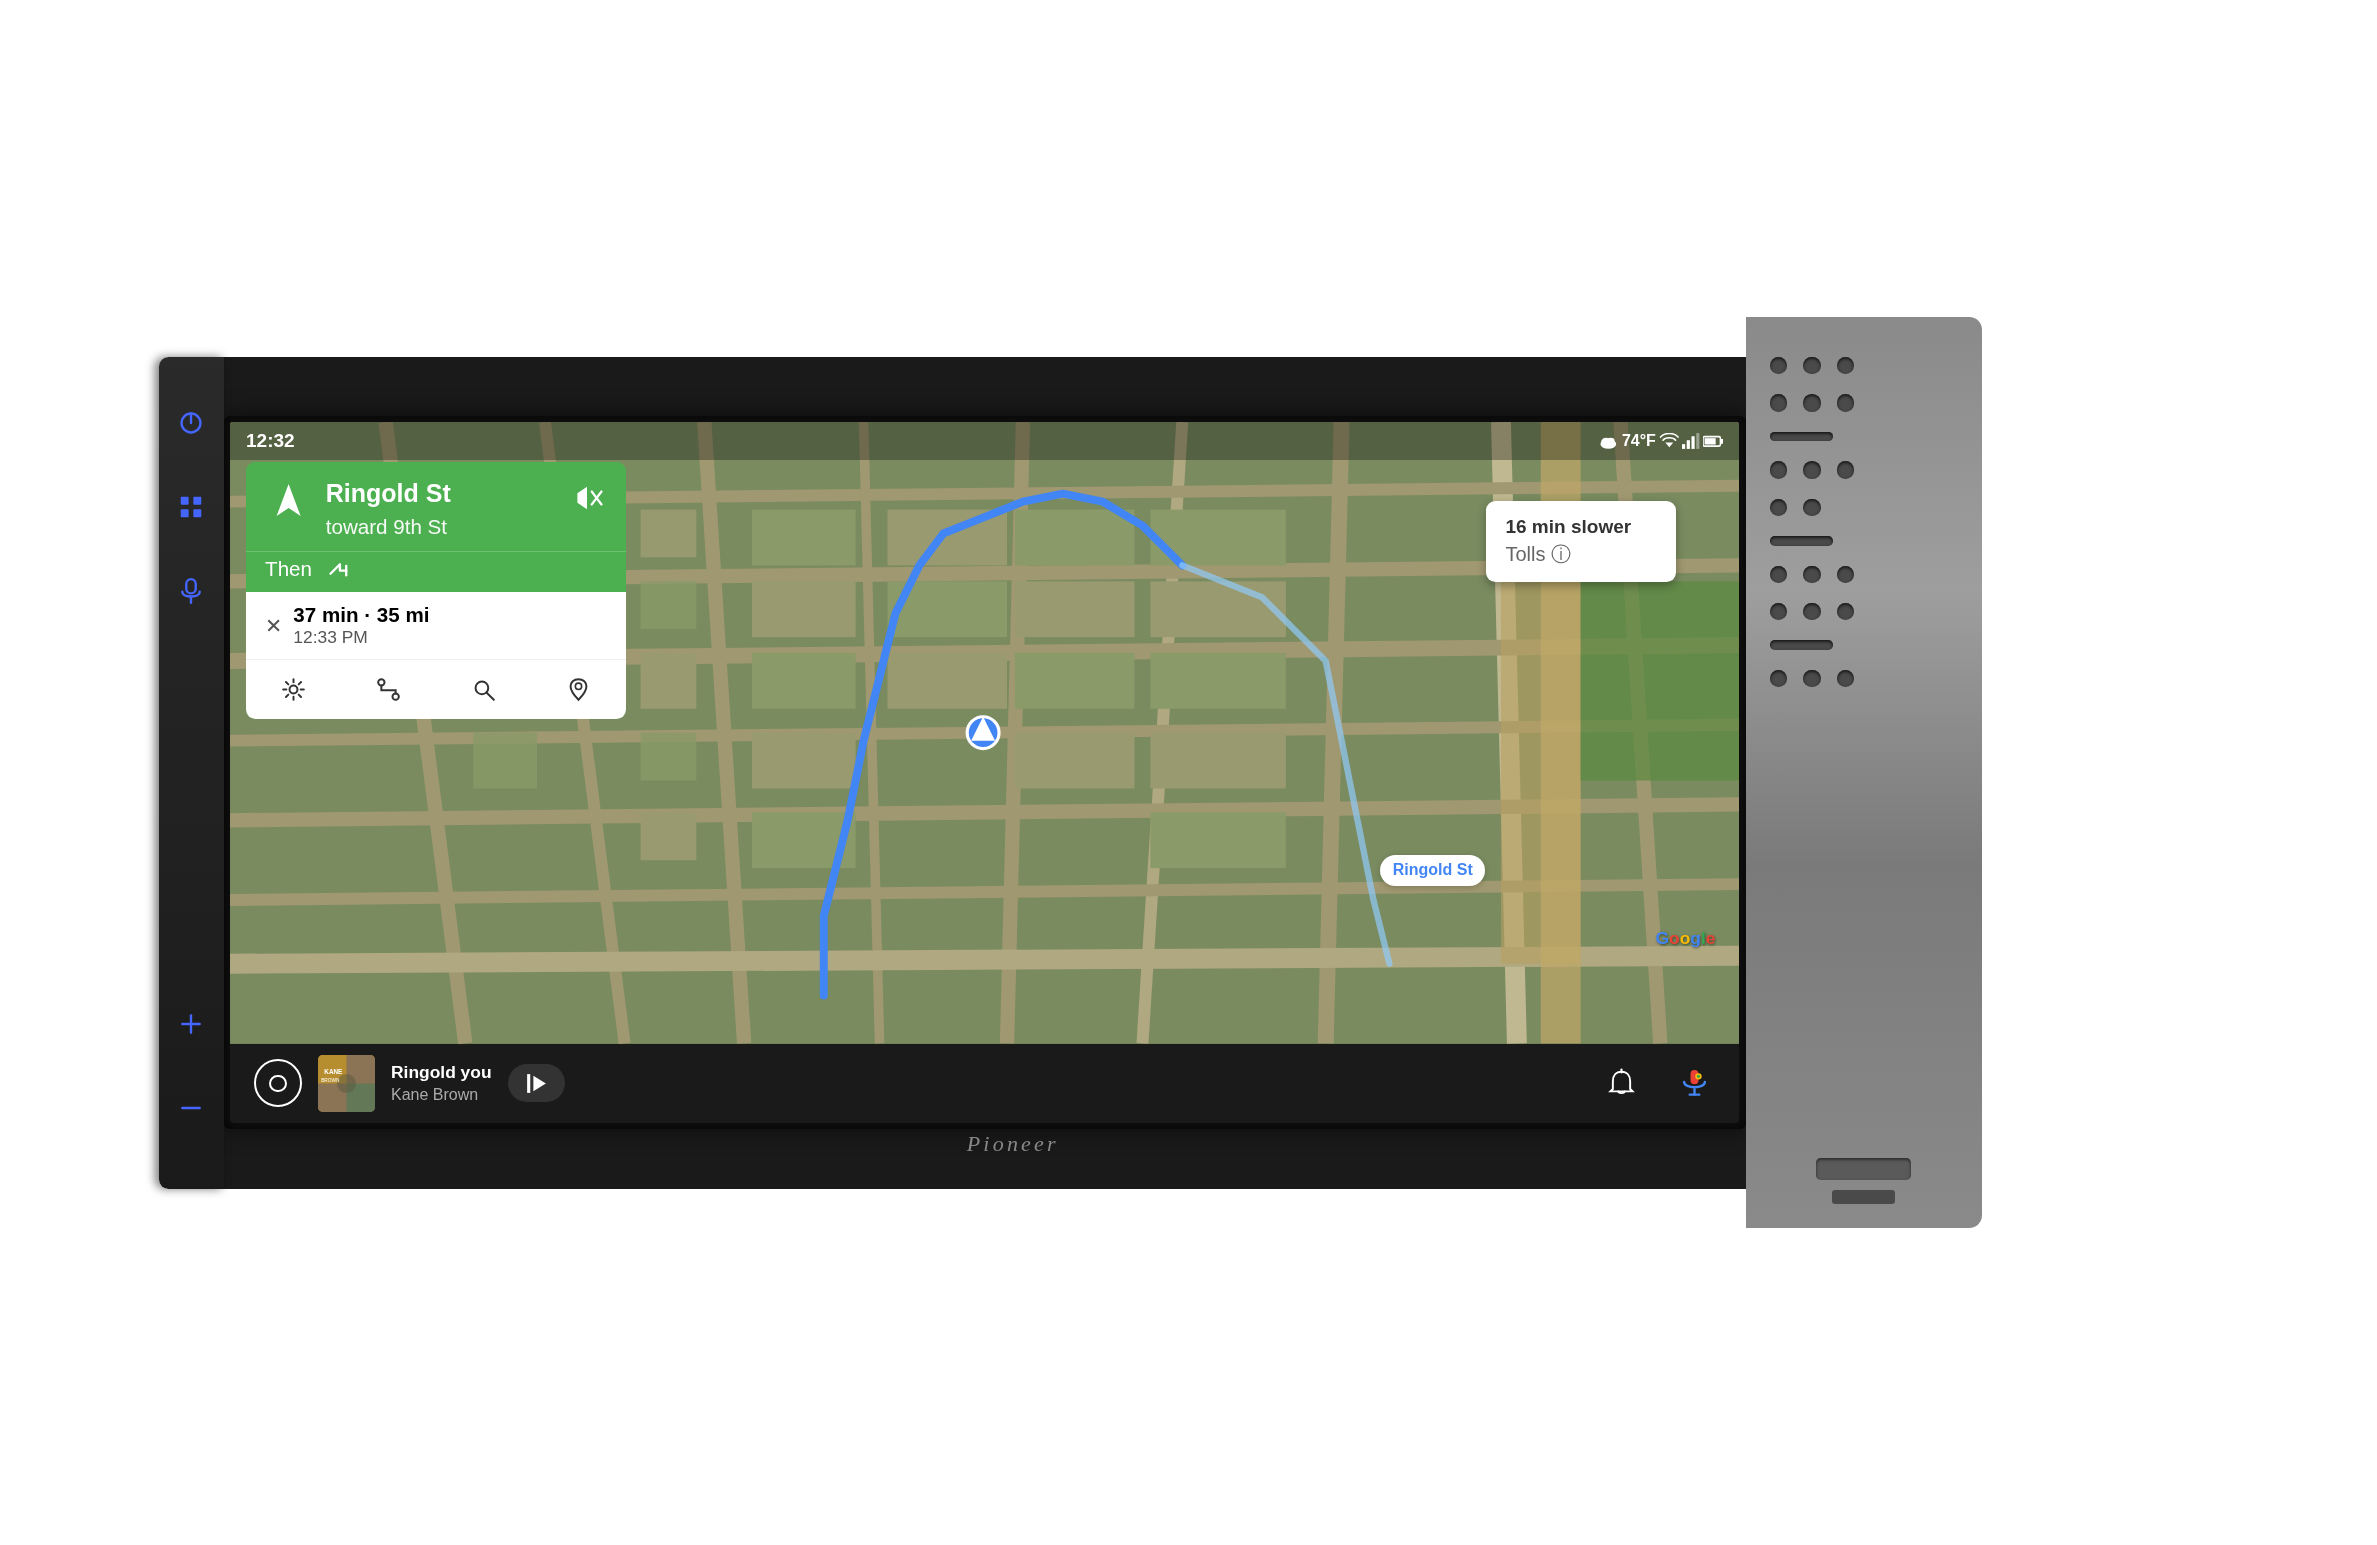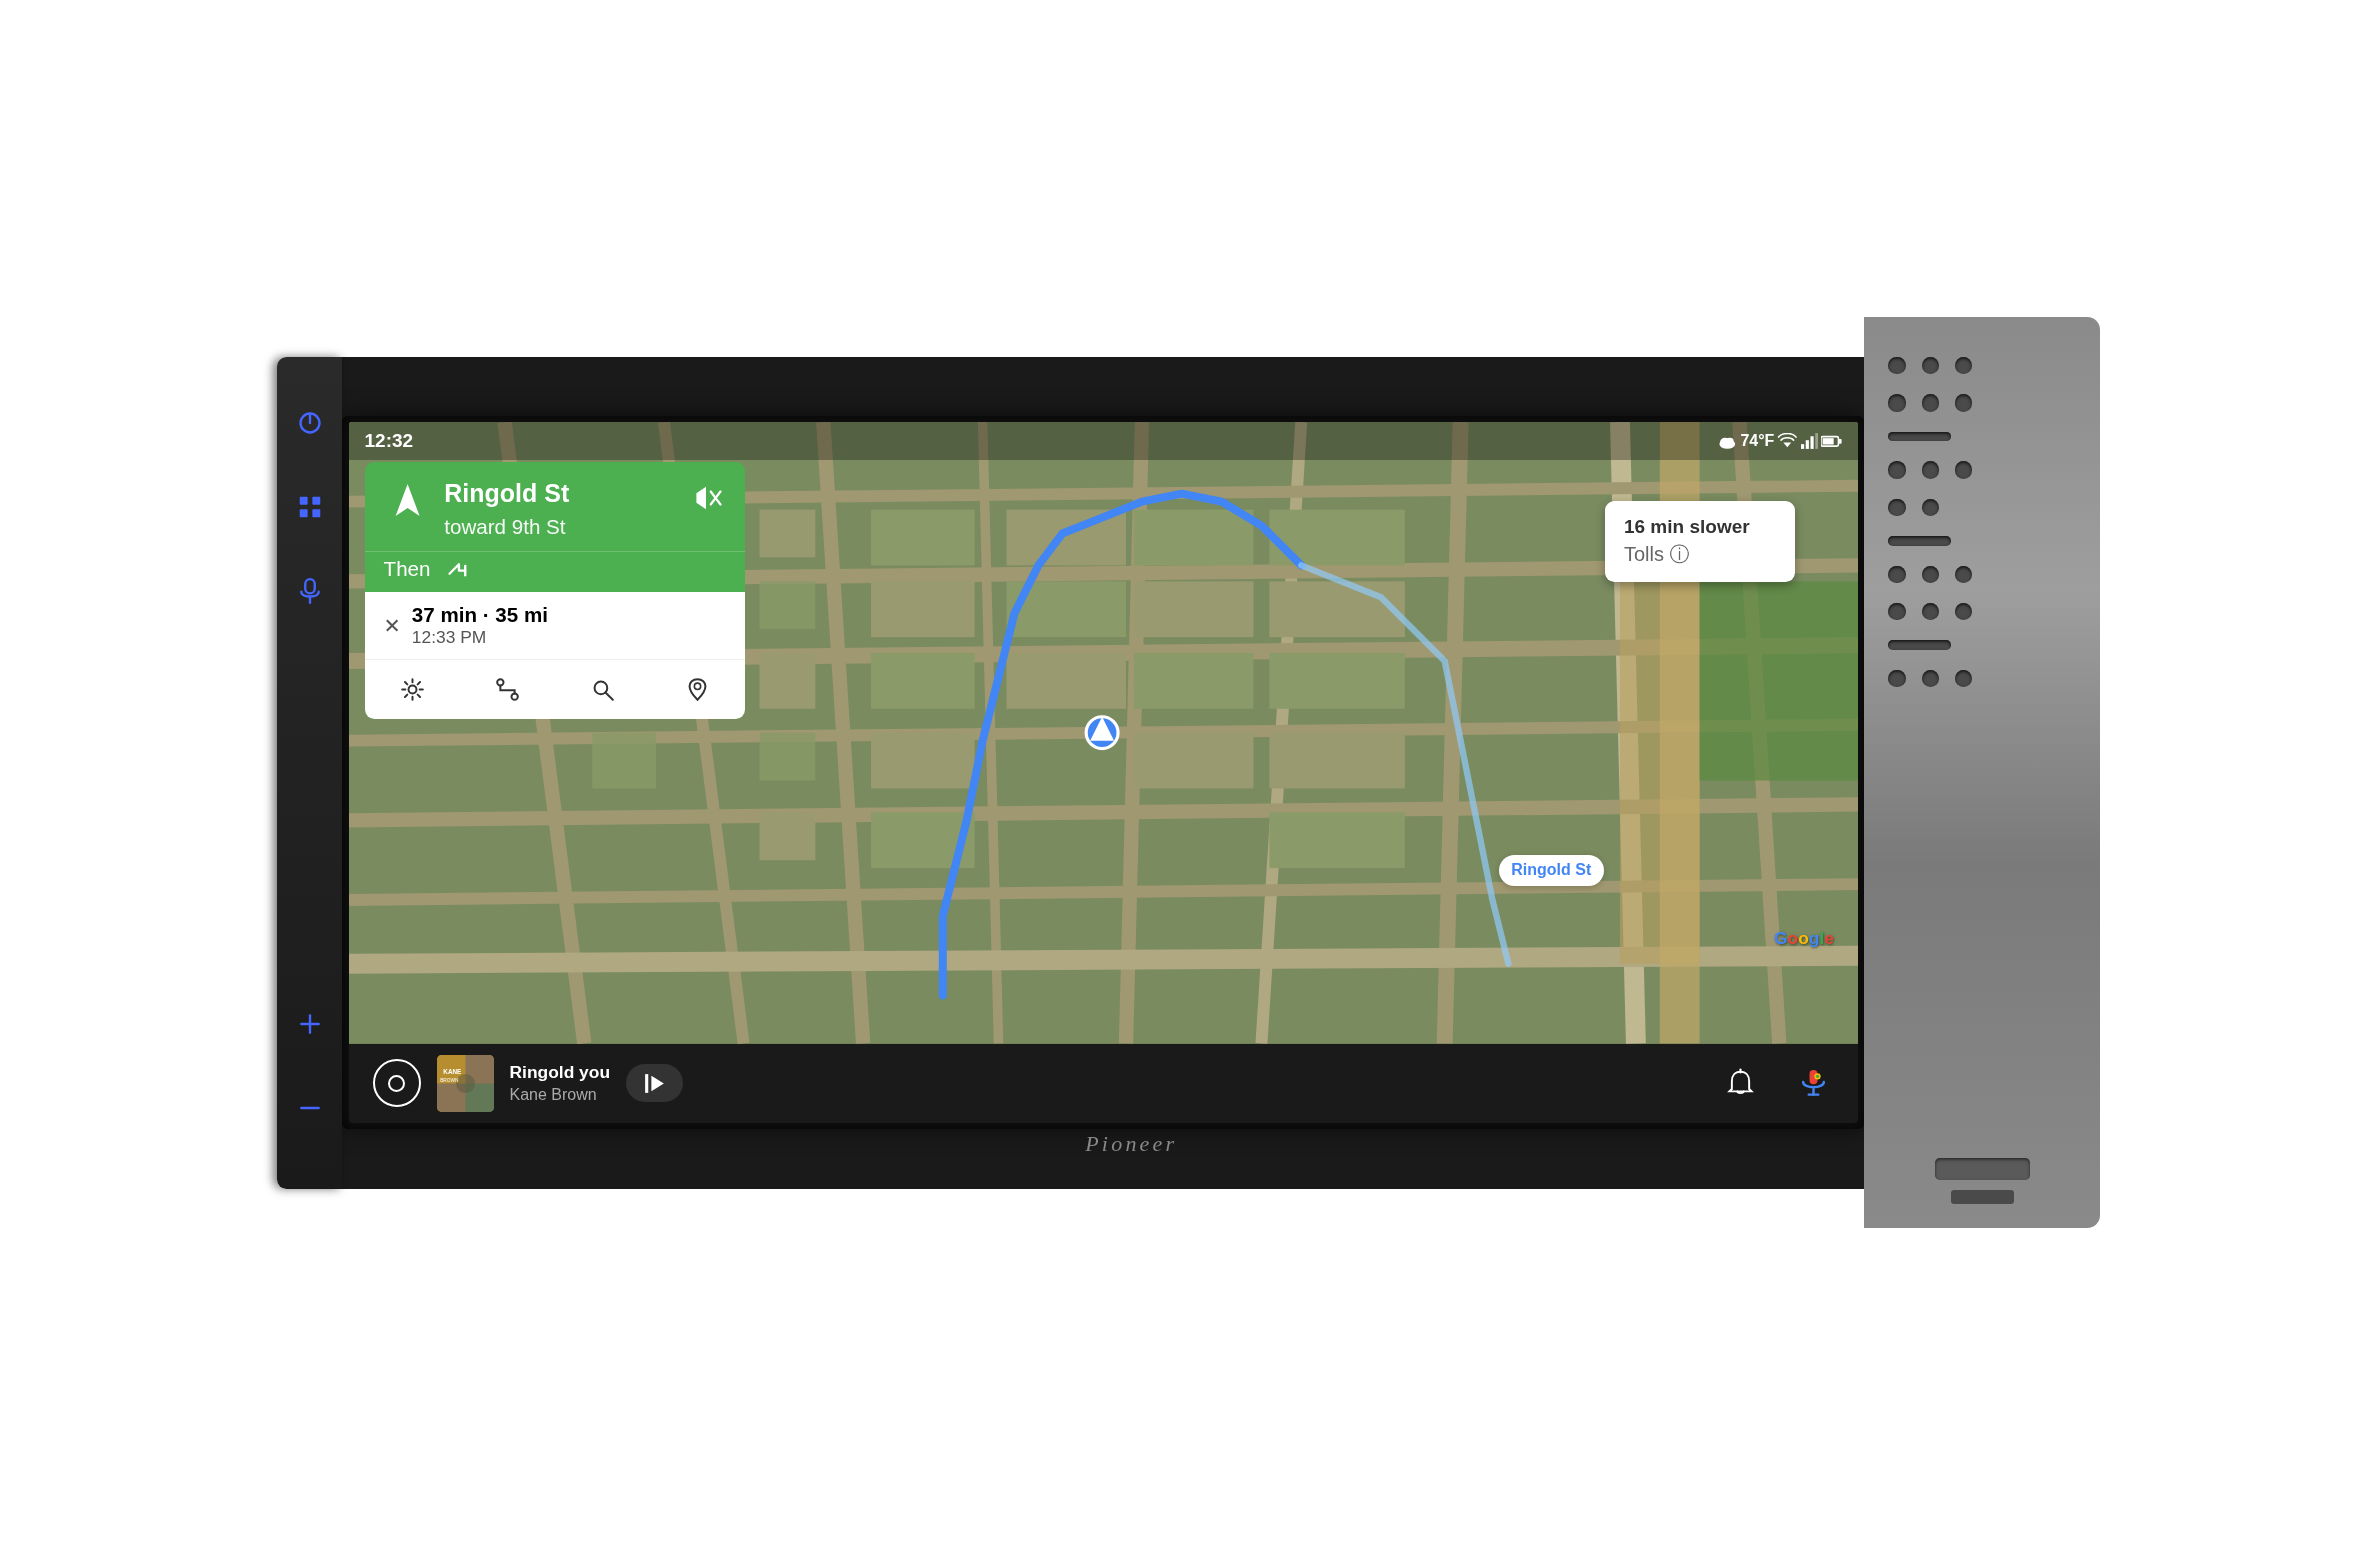--- a/index.html
+++ b/index.html
@@ -13,21 +13,20 @@
       font-family: 'Arial', sans-serif;
       overflow: hidden;
     }
 
     .scene {
       position: relative;
       width: 2060px;
       height: 1347px;
       display: flex;
       align-items: center;
-      justify-content: center;
     }
 
     
     .unit-body {
       position: relative;
       width: 1823px;
       height: 1109px;
       display: flex;
       flex-direction: row;
       align-items: center;

